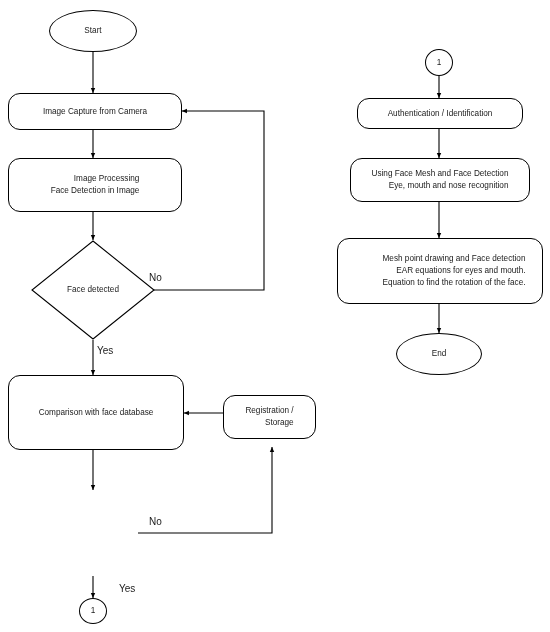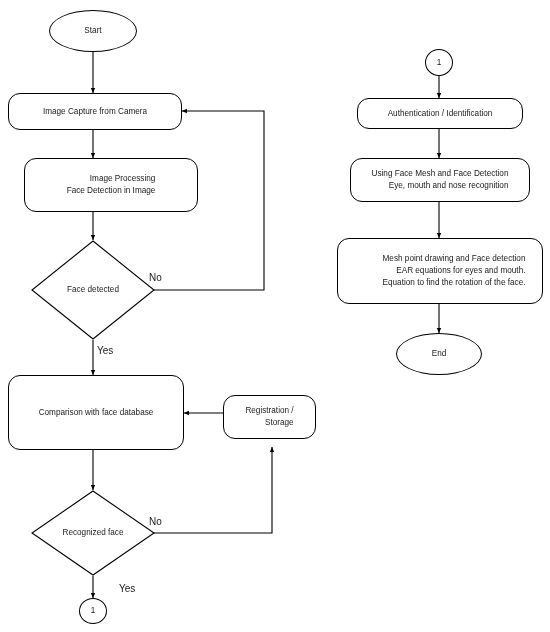--- a/index.html
+++ b/index.html
@@ -118,21 +118,21 @@
   </svg>
 
   <div class="node terminator" style="left:49px; top:10px; width:88px; height:42px;">
     <span>Start</span>
   </div>
 
   <div class="node rect" style="left:8px; top:93px; width:174px; height:37px;">
     <span>Image Capture from Camera</span>
   </div>
 
-  <div class="node rect" style="left:8px; top:158px; width:174px; height:54px;margin-left:16px;">
+  <div class="node rect" style="left:8px; top:158px; width:174px; height:54px;">
     <span class="lines">Image Processing
 Face Detection in Image</span>
   </div>
 
   <div class="node diamond" style="left:31px; top:240px; width:124px; height:100px;">
     <svg class="diamond-shape" viewBox="0 0 124 100" preserveAspectRatio="none">
       <polygon points="62,1 123,50 62,99 1,50" fill="#ffffff" stroke="#000000" stroke-width="1.1"></polygon>
     </svg>
     <span class="diamond-label">Face detected</span>
   </div>
@@ -142,26 +142,20 @@
 
   <div class="node rect" style="left:8px; top:375px; width:176px; height:75px;">
     <span>Comparison with face database</span>
   </div>
 
   <div class="node rect" style="left:223px; top:395px; width:93px; height:44px;">
     <span class="lines">Registration /
 Storage</span>
   </div>
 
-  <div class="node diamond" style="left:31px; top:490px; width:124px; height:86px;">
-    <svg class="diamond-shape" viewBox="0 0 124 86" preserveAspectRatio="none">
-      <polygon points="62,1 123,43 62,85 1,43" fill="#ffffff" stroke="#000000" stroke-width="1.1"></polygon>
-    </svg>
-    <span class="diamond-label">Recognized face</span>
-  </div>
 
   <div class="edge-label" style="left:149px; top:516px;">No</div>
   <div class="edge-label" style="left:119px; top:583px;">Yes</div>
 
   <div class="node circle" style="left:79px; top:598px; width:28px; height:26px;">
     <span>1</span>
   </div>
 
   <div class="node circle" style="left:425px; top:49px; width:28px; height:27px;">
     <span>1</span>

